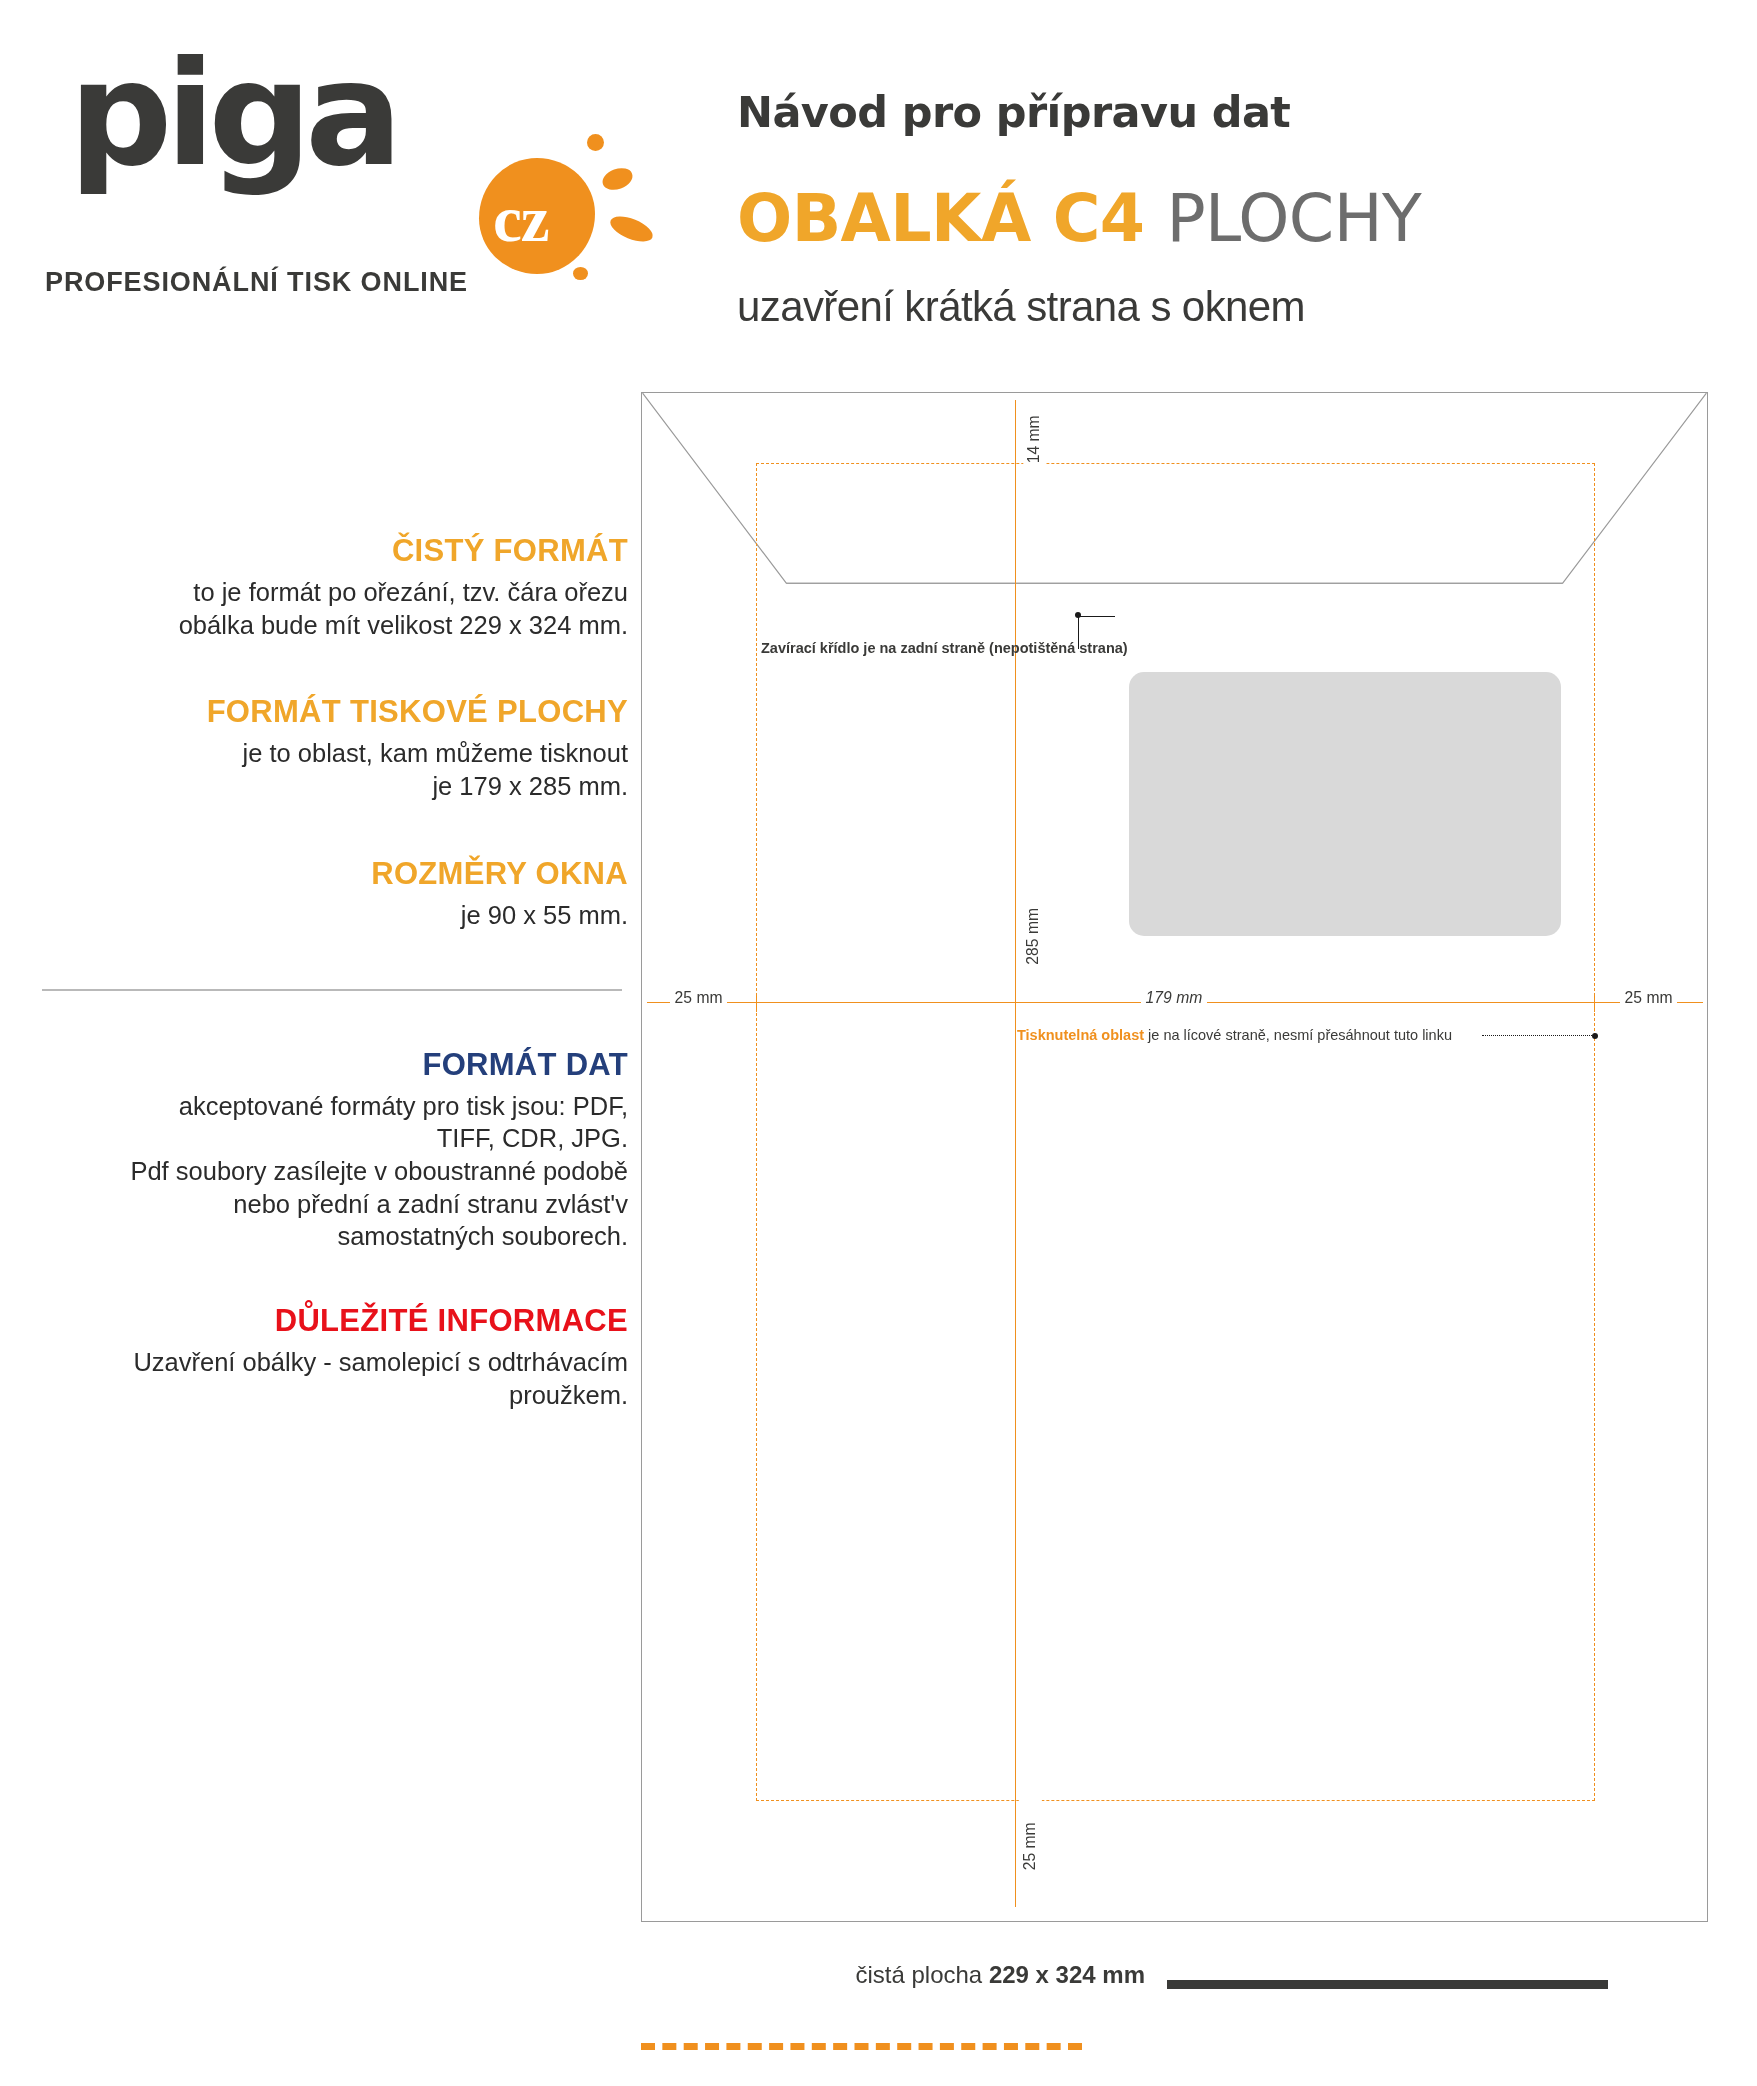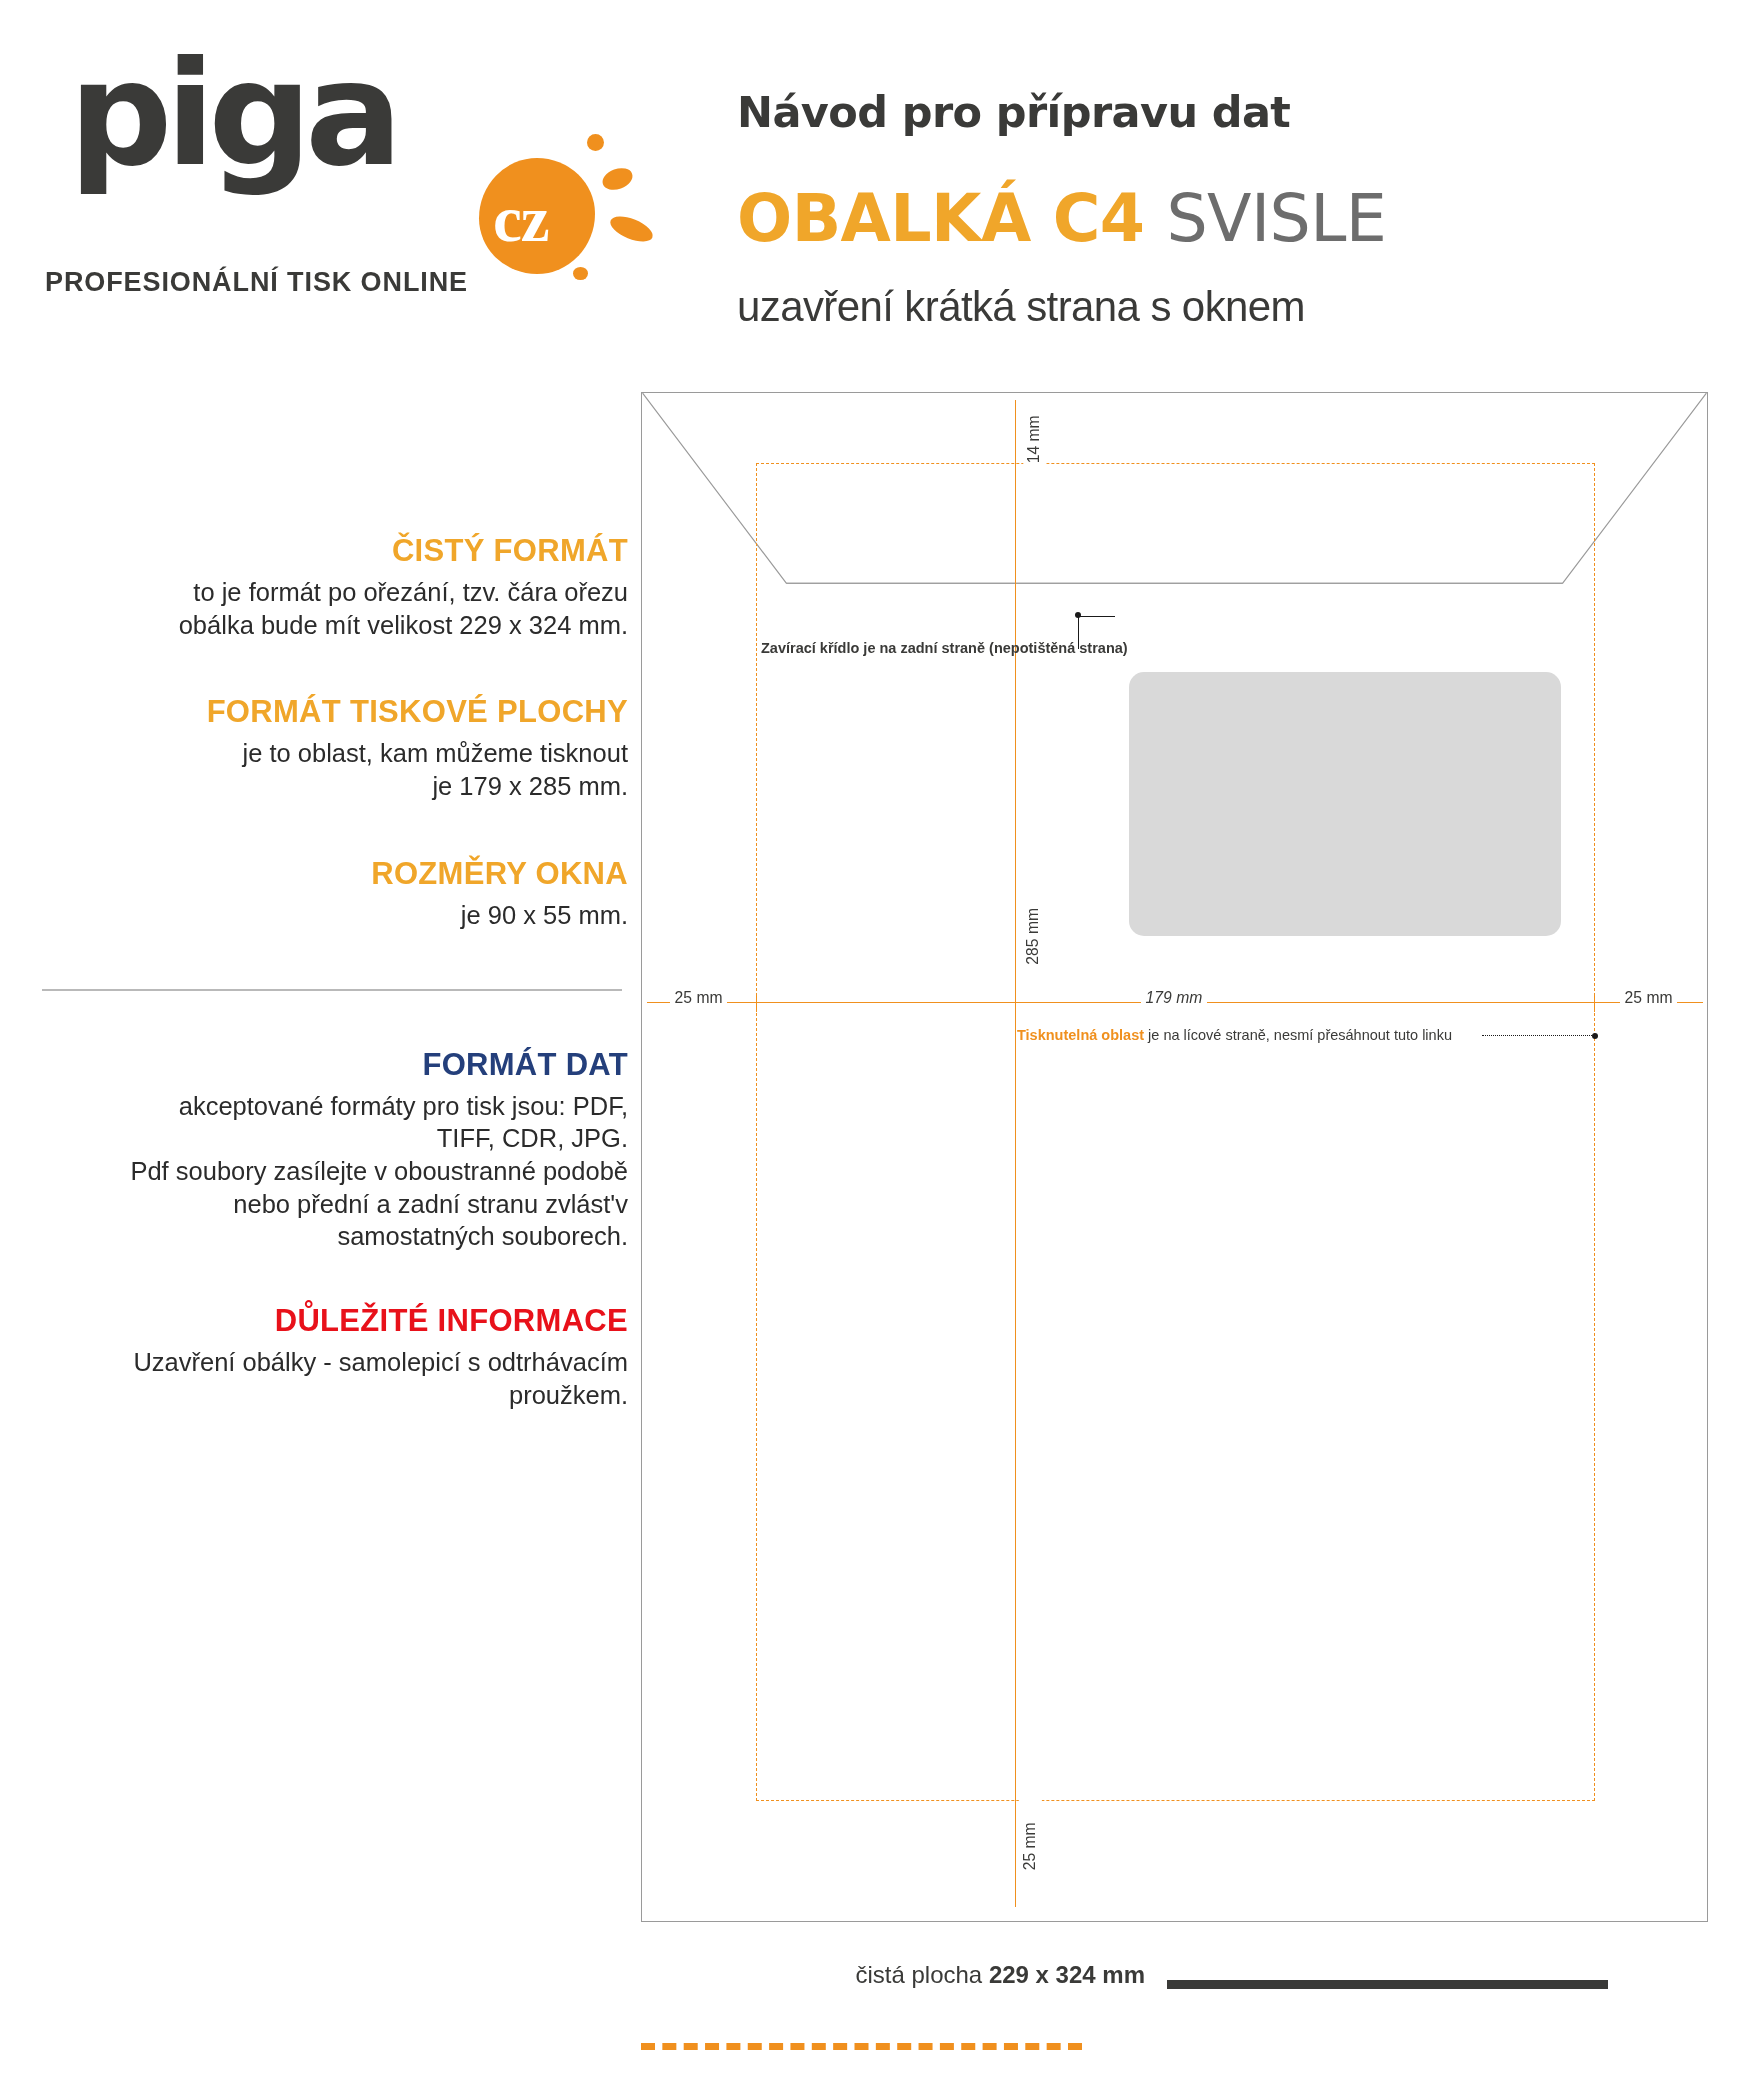--- a/index.html
+++ b/index.html
@@ -320,21 +320,21 @@
   <div class="logo-splat3"></div>
   <div class="logo-splat4"></div>
   <div class="logo-word">piga</div>
   <div class="logo-cz">cz</div>
 </div>
 <div class="logo-tagline">PROFESIONÁLNÍ TISK ONLINE</div>
 
 <div class="title-sub">Návod pro přípravu dat</div>
 <div class="title-main">
   <span class="t-orange">OBALKÁ C4</span>
-  <span class="t-gray">SVISLE</span>
+  <span class="t-gray">PLOCHY</span>
 </div>
 <div class="title-third">uzavření krátká strana s oknem</div>
 
 <div class="left-col">
 
   <div>
     <div class="sec-head orange">ČISTÝ FORMÁT</div>
     <div class="sec-body" style="white-space:pre-line">to je formát po ořezání, tzv. čára ořezu
 obálka bude mít velikost 229 x 324 mm.</div>
   </div>

